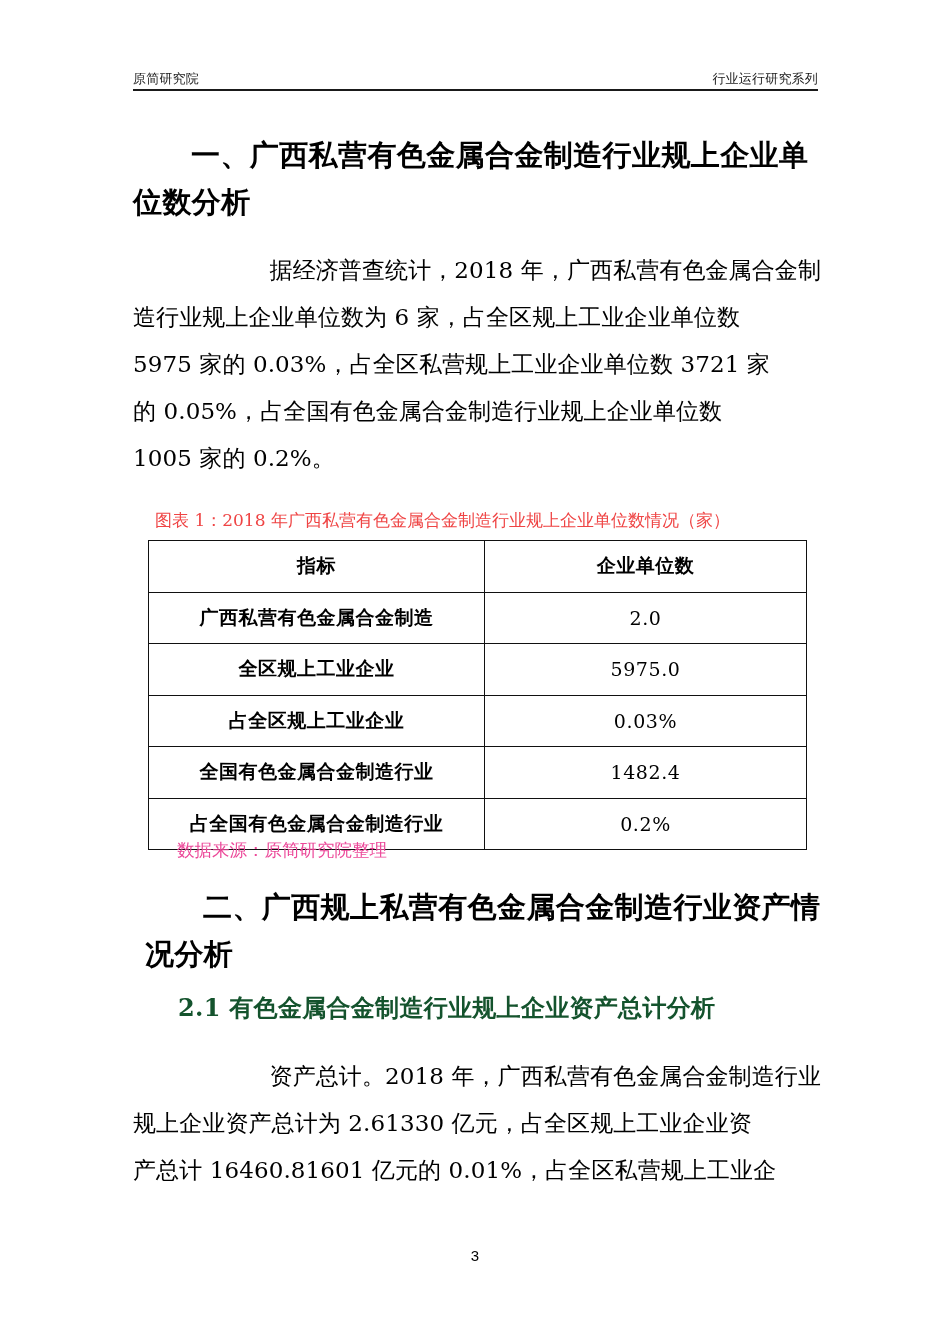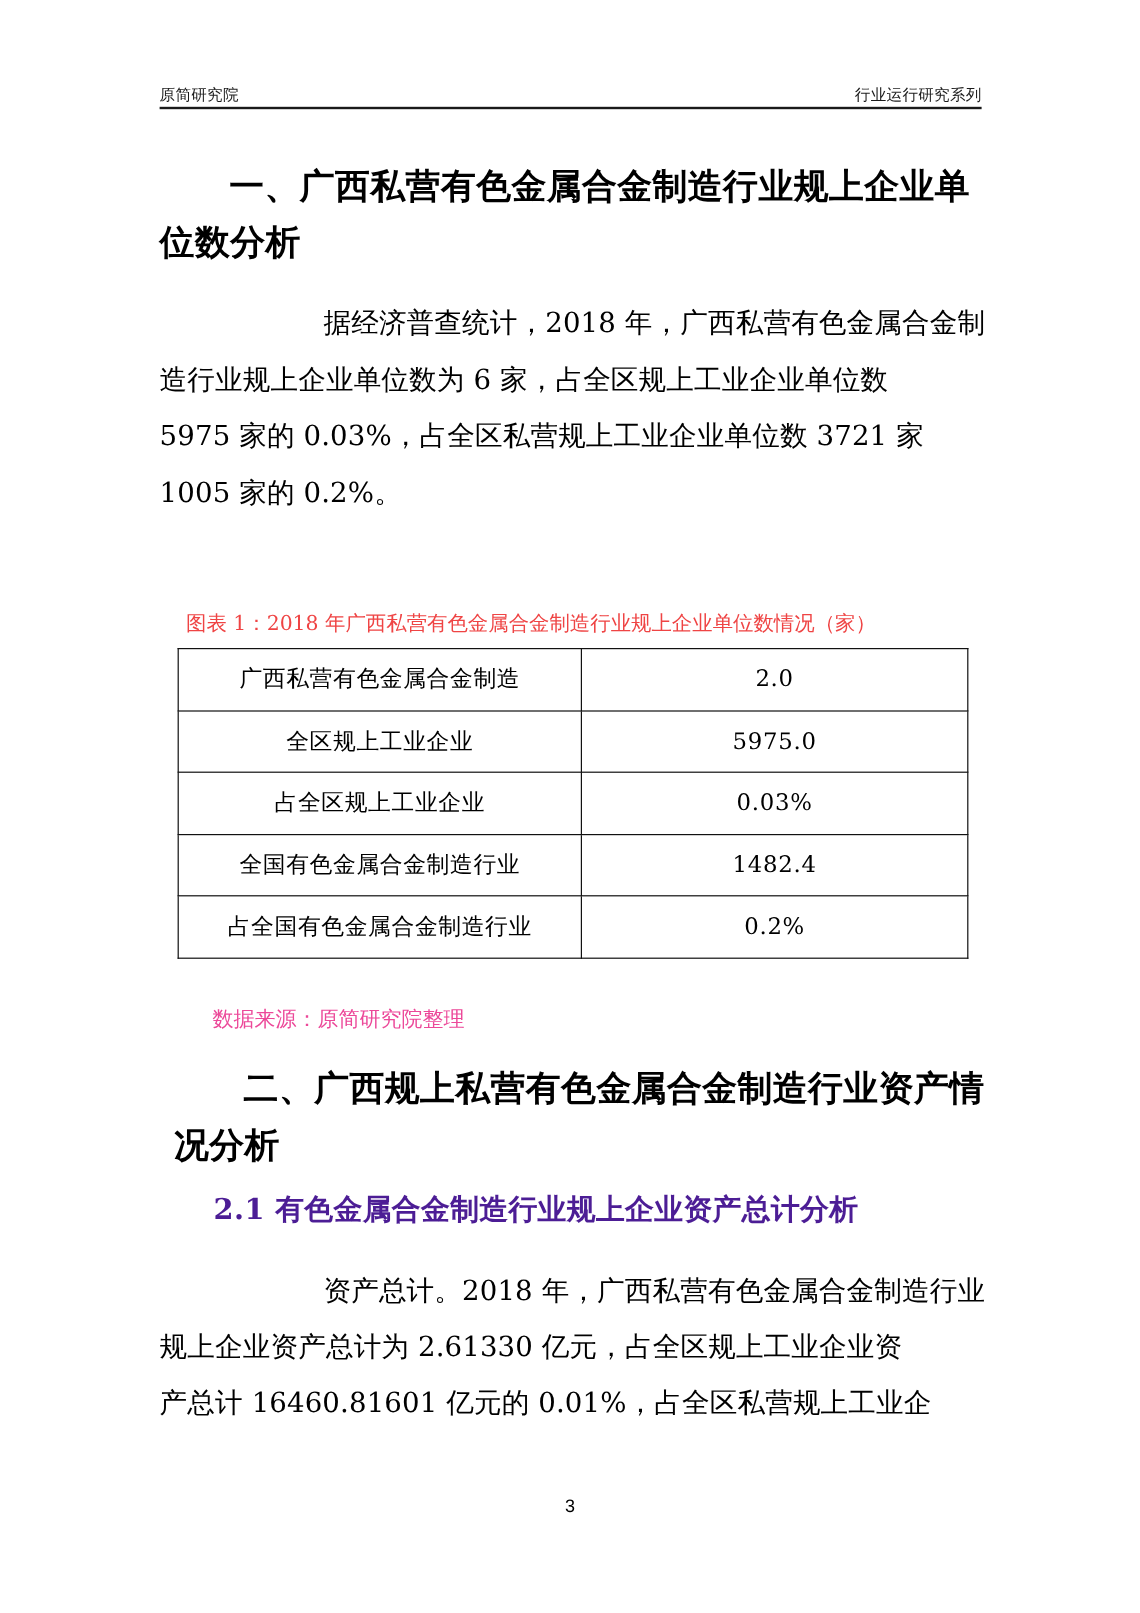--- a/index.html
+++ b/index.html
@@ -67,21 +67,21 @@
 
   .h2 {
     position: absolute;
     left: 178px;
     width: 640px;
     font-family: "DejaVu Serif", "Liberation Serif", serif;
     font-weight: bold;
     font-size: 24px;
     line-height: 40px;
     letter-spacing: 0.3px;
-    color: #4c1d95;
+    color: #14532d;
   }
 
   
   .para {
     position: absolute;
     left: 133px;
     width: 688px;
     font-family: "DejaVu Serif", "Liberation Serif", serif;
     font-size: 23px;
     line-height: 47px;
@@ -146,21 +146,21 @@
   .data-table col.c2 { width: 322px; }
 
   .data-table .th-cell {
     font-family: "DejaVu Sans", "Liberation Sans", sans-serif;
     font-weight: bold;
     font-size: 19px;
     letter-spacing: 0.5px;
   }
   .data-table .label-cell {
     font-family: "DejaVu Sans", "Liberation Sans", sans-serif;
-    font-weight: normal;
+    font-weight: bold;
     font-size: 19px;
     letter-spacing: 0.5px;
   }
   .data-table .value-cell {
     font-family: "DejaVu Serif", "Liberation Serif", serif;
     font-weight: normal;
     font-size: 19px;
     letter-spacing: 0.6px;
   }
 
@@ -197,32 +197,39 @@
     <span class="ln spread">
         <span class="indent"></span>
         <span>据经济普查统计，2018 年，广西私营有色金属合金制</span>
       </span>
     <span class="ln spread">
         <span>造行业规上企业单位数为 6 家，占全区规上工业企业单位数</span>
       </span>
     <span class="ln spread">
         <span>5975 家的 0.03%，占全区私营规上工业企业单位数 3721 家</span>
       </span>
+    <span class="ln spread">
+        <span>的 0.05%，占全国有色金属合金制造行业规上企业单位数</span>
+      </span>
     <span class="ln"><span>1005 家的 0.2%。</span></span>
   </div>
 
   <div class="table-caption">图表 1：2018 年广西私营有色金属合金制造行业规上企业单位数情况（家）</div>
 
   <table class="data-table">
     <colgroup>
         <col class="c1">
         <col class="c2">
       </colgroup>
     <tbody>
       <tr>
+        <td class="th-cell">指标</td>
+        <td class="th-cell">企业单位数</td>
+      </tr>
+      <tr>
         <td class="label-cell">广西私营有色金属合金制造</td>
         <td class="value-cell">2.0</td>
       </tr>
       <tr>
         <td class="label-cell">全区规上工业企业</td>
         <td class="value-cell">5975.0</td>
       </tr>
       <tr>
         <td class="label-cell">占全区规上工业企业</td>
         <td class="value-cell">0.03%</td>

